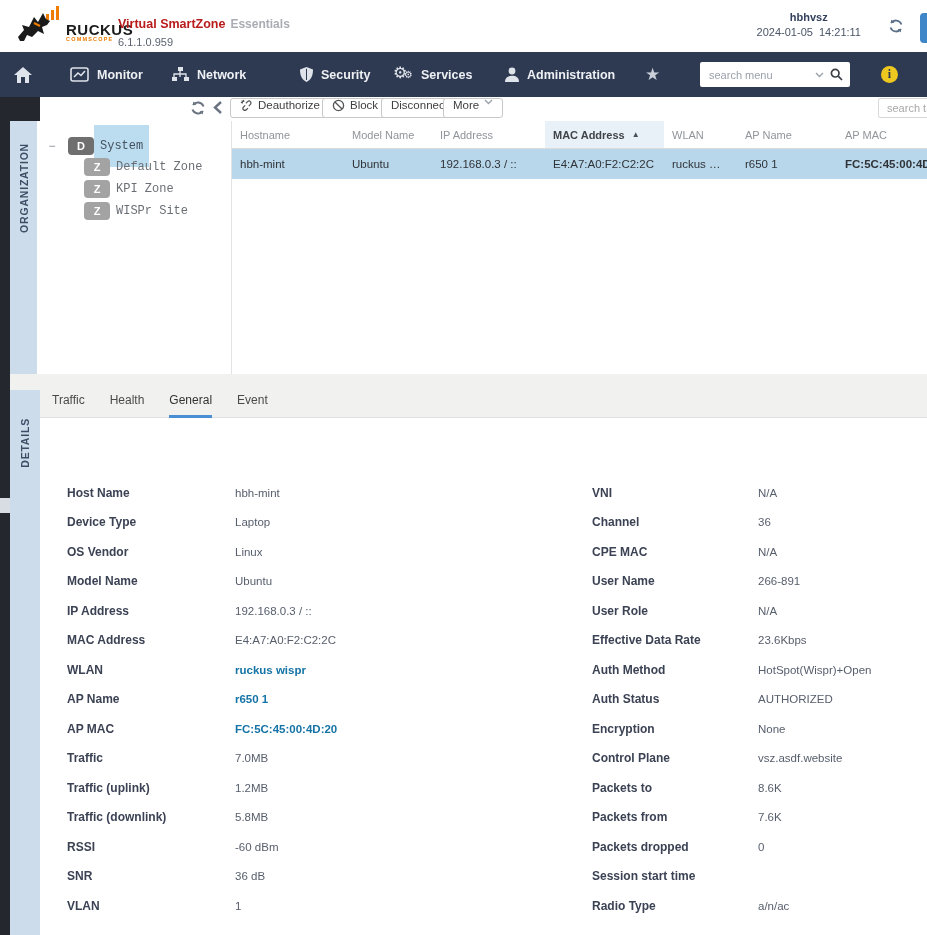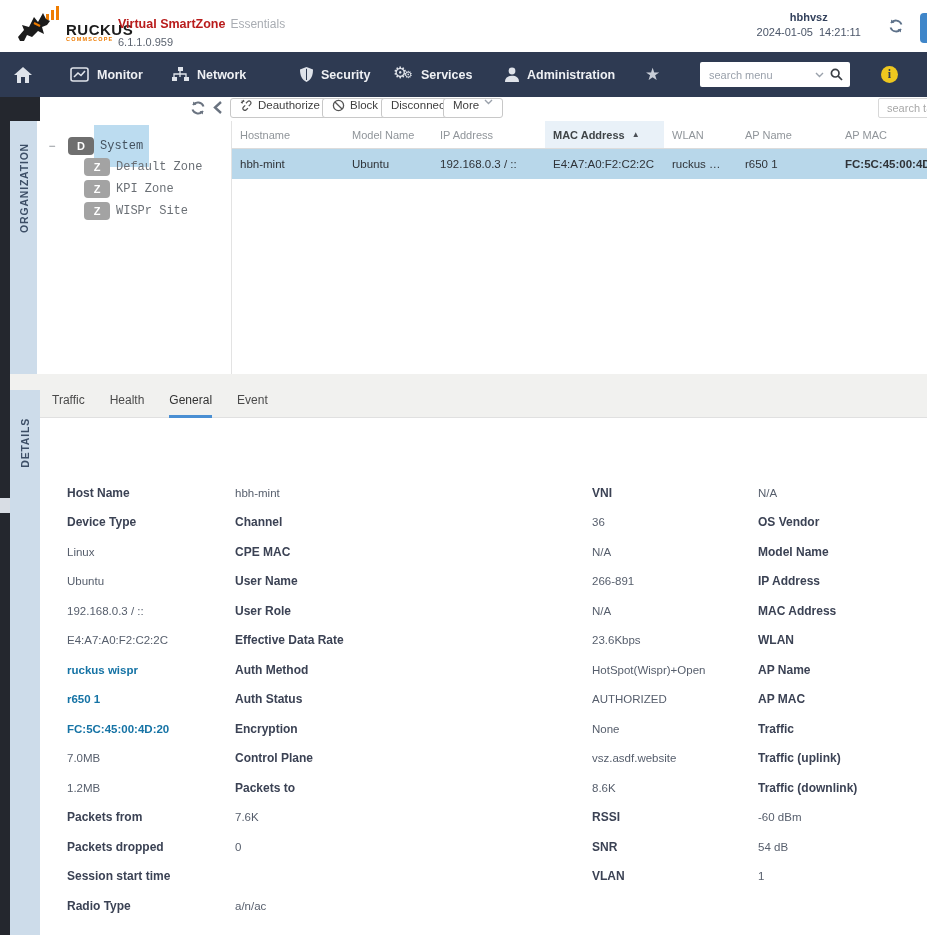--- a/index.html
+++ b/index.html
@@ -10,21 +10,21 @@
   }
   .abs{position:absolute;}
 
   
   .header{left:0;top:0;width:927px;height:52px;background:#fff;}
   .logo{left:16px;top:6px;display:flex;align-items:flex-end;gap:4px;}
   .brand-text{font-weight:bold;font-size:15px;color:#1c1c1c;letter-spacing:.5px;line-height:13px;}
   .brand-sub{font-size:5.5px;color:#ef7c00;letter-spacing:1.2px;font-weight:bold;}
   .product{left:118px;top:14px;}
   .product-title{font-size:12.5px;font-weight:bold;color:#b91c1c;}
-  .product-edition{font-size:12px;color:#a9adb3;margin-left:5px;font-weight:normal;}
+  .product-edition{font-size:12px;color:#a9adb3;margin-left:5px;font-weight:bold;}
   .product-version{font-size:11px;color:#5c6470;margin-top:4px;}
   .cluster{right:66px;top:11px;text-align:center;}
   .cluster-name{font-size:11px;font-weight:bold;color:#33415c;}
   .cluster-time{font-size:11px;color:#4a5568;margin-top:3px;white-space:pre;}
   .hdr-refresh{left:888px;top:18px;cursor:pointer;}
   .blue-sliver{left:920px;top:13px;width:14px;height:30px;background:#3f86c9;border-radius:4px 0 0 4px;}
 
   
   .navbar{left:0;top:52px;width:927px;height:61px;background:#2e3a52;}
   .nav-item{position:absolute;top:0;height:45px;display:flex;align-items:center;gap:8px;color:#eef0f4;font-size:12.5px;font-weight:bold;cursor:pointer;}
@@ -311,20 +311,21 @@
   <span class="vlabel">DETAILS</span>
 </div>
 
 <div class="abs details">
   <div class="fields">
       <div class="flabel">Host Name</div>
       <div class="fvalue">hbh-mint</div>
       <div class="flabel">VNI</div>
       <div class="fvalue">N/A</div>
       <div class="flabel">Device Type</div>
+      <div class="fvalue">Laptop</div>
       <div class="flabel">Channel</div>
       <div class="fvalue">36</div>
       <div class="flabel">OS Vendor</div>
       <div class="fvalue">Linux</div>
       <div class="flabel">CPE MAC</div>
       <div class="fvalue">N/A</div>
       <div class="flabel">Model Name</div>
       <div class="fvalue">Ubuntu</div>
       <div class="flabel">User Name</div>
       <div class="fvalue">266-891</div>
@@ -350,28 +351,29 @@
       <div class="fvalue">None</div>
       <div class="flabel">Traffic</div>
       <div class="fvalue">7.0MB</div>
       <div class="flabel">Control Plane</div>
       <div class="fvalue">vsz.asdf.website</div>
       <div class="flabel">Traffic (uplink)</div>
       <div class="fvalue">1.2MB</div>
       <div class="flabel">Packets to</div>
       <div class="fvalue">8.6K</div>
       <div class="flabel">Traffic (downlink)</div>
+      <div class="fvalue">5.8MB</div>
       <div class="flabel">Packets from</div>
       <div class="fvalue">7.6K</div>
       <div class="flabel">RSSI</div>
       <div class="fvalue">-60 dBm</div>
       <div class="flabel">Packets dropped</div>
       <div class="fvalue">0</div>
       <div class="flabel">SNR</div>
-      <div class="fvalue">54 dB</div>
+      <div class="fvalue">36 dB</div>
       <div class="flabel">Session start time</div>
       <div class="fvalue"></div>
       <div class="flabel">VLAN</div>
       <div class="fvalue">1</div>
       <div class="flabel">Radio Type</div>
       <div class="fvalue">a/n/ac</div>
     </div>
 </div>
 
 </body></html>

